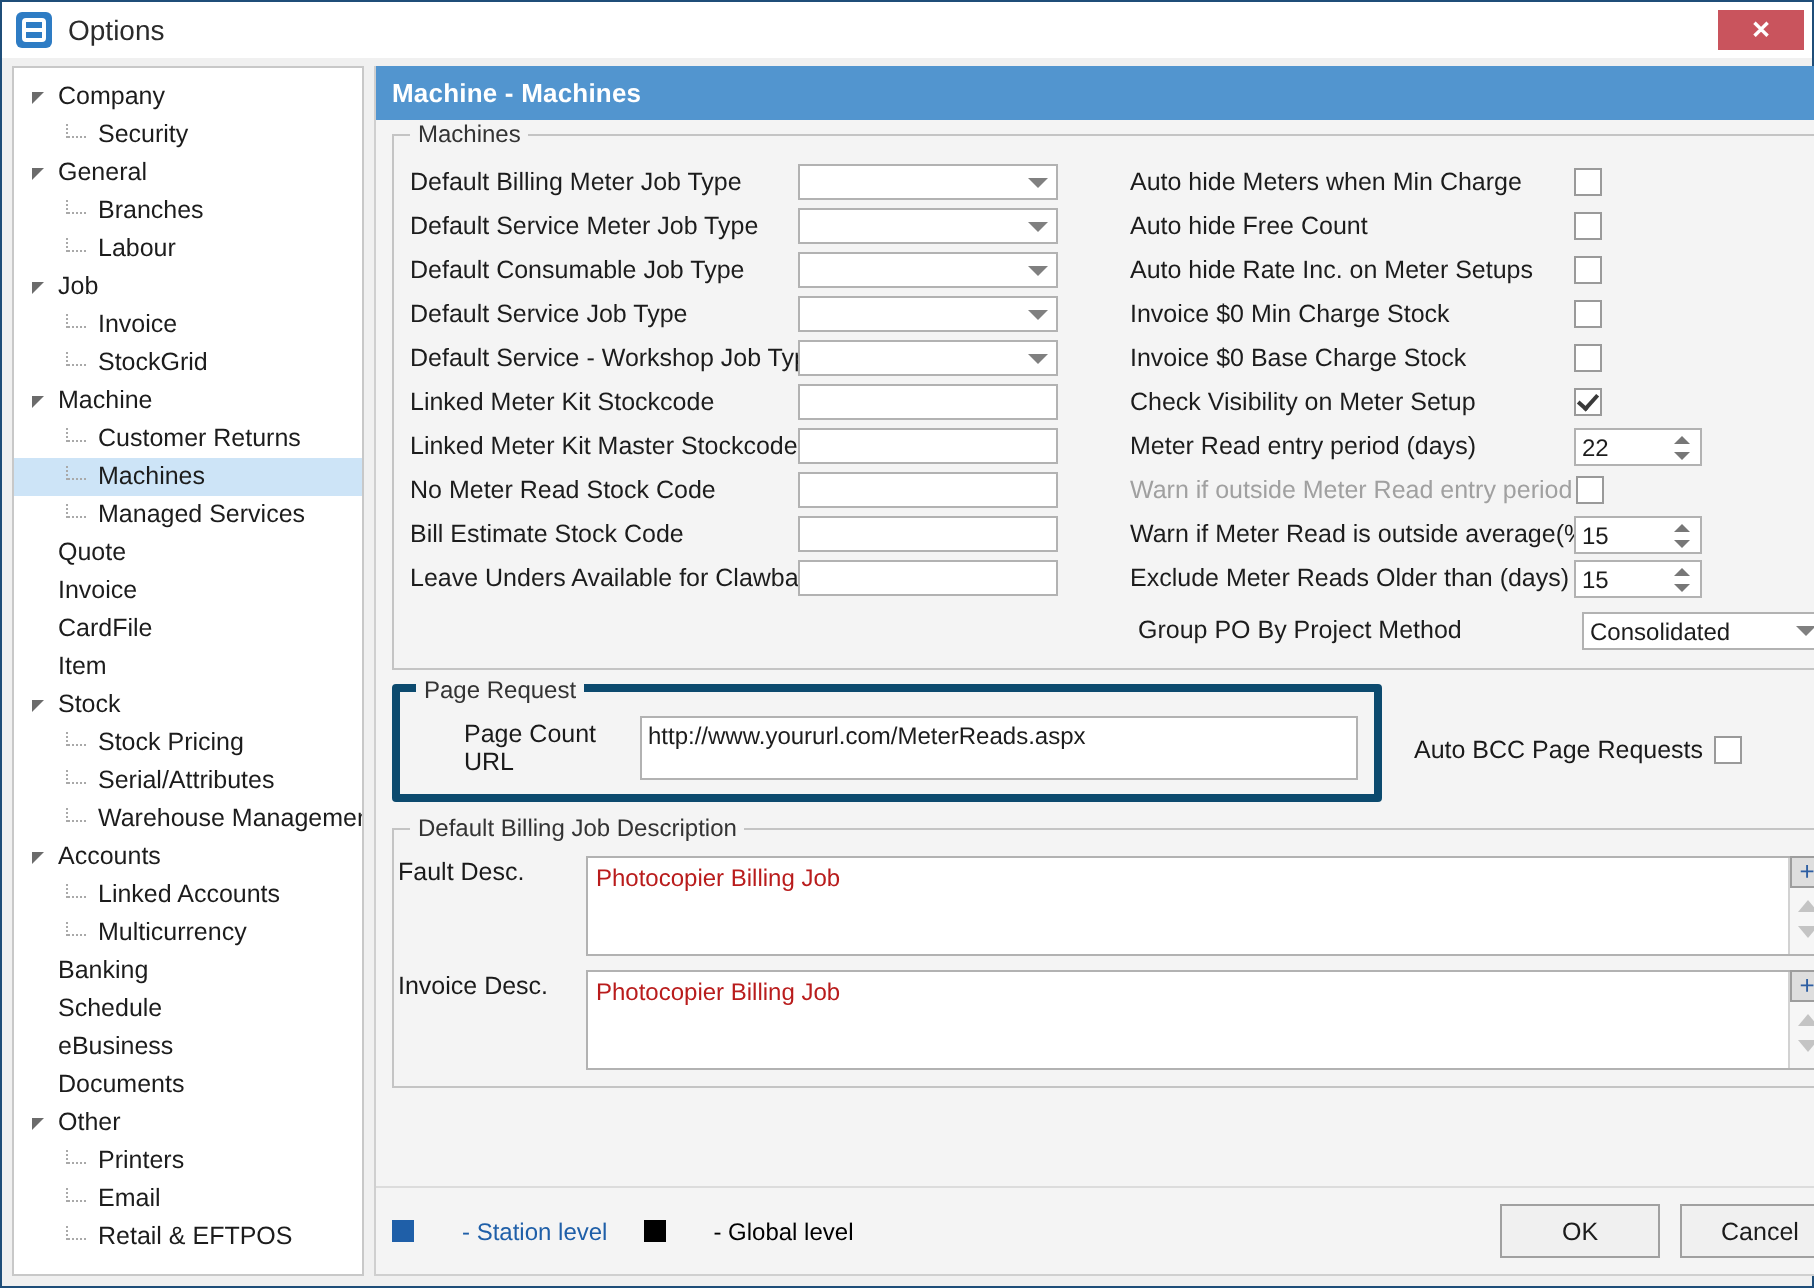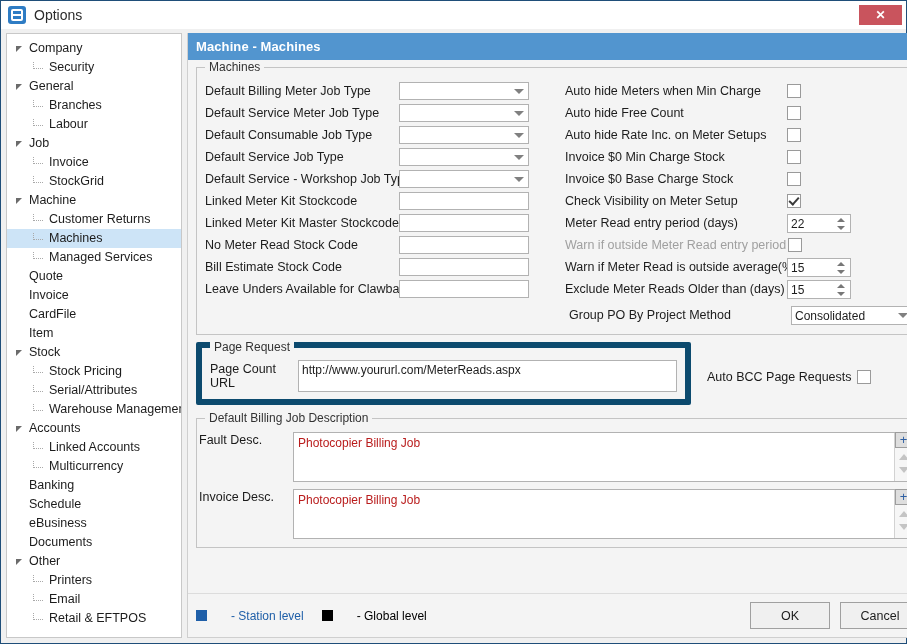--- a/index.html
+++ b/index.html
@@ -158,22 +158,23 @@
 
   
   .groupbox {
     border: 1px solid #c4c4c4;
     position: relative;
     box-sizing: border-box;
     margin-bottom: 7px;
     background: transparent;
   }
   .groupbox.highlight {
-    border: 6px solid #0c4a6e;
+    border: 4px solid #0c4a6e;
     border-radius: 2px;
+    padding-left: 24px;
   }
   .group-title {
     position: absolute;
     top: -8px; left: 8px;
     background: #f4f4f4;
     padding: 0 4px;
     font-size: 12px;
     color: #333333;
   }
   .group-inner { padding: 12px 8px 8px 8px; }

